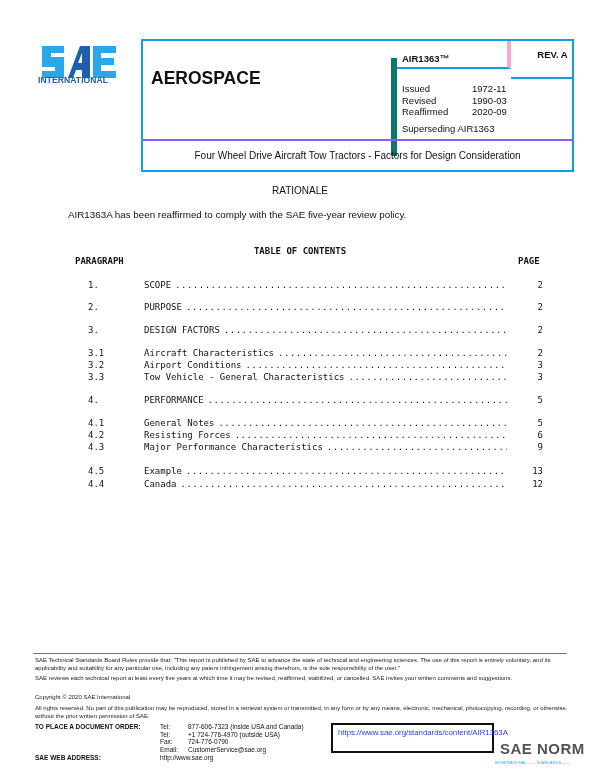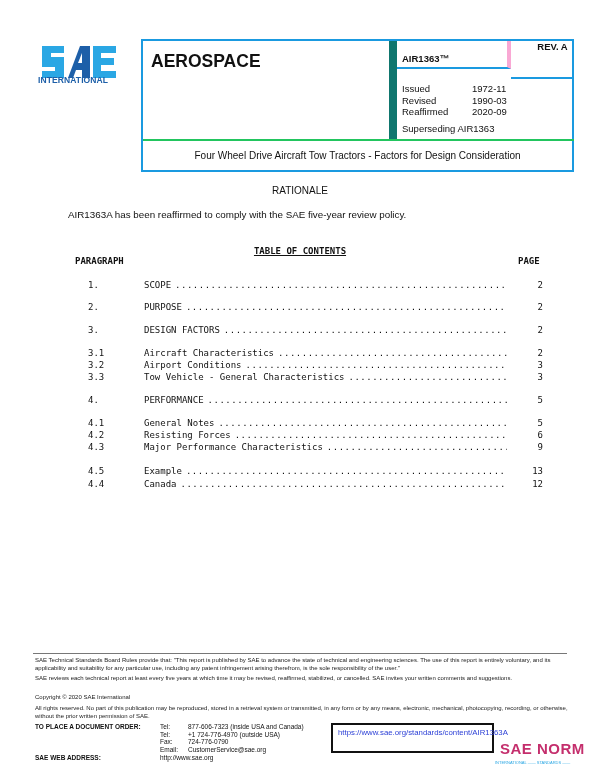--- a/index.html
+++ b/index.html
@@ -3,47 +3,47 @@
 <meta charset="utf-8">
 <style>
   html, body { margin:0; padding:0; background:#ffffff; }
   body { width:600px; height:776px; position:relative; overflow:hidden; font-family:"Liberation Sans", sans-serif; color:#111; }
   .abs { position:absolute; }
   
   .logo { left:38px; top:37px; width:90px; height:50px; }
   .logo-int { left:38px; top:75px; font-size:8.5px; font-weight:bold; color:#1d5fa8; letter-spacing:0.1px; }
   
   .hbox { left:141px; top:39px; width:433px; height:133px; border:2px solid #1a9ae0; box-sizing:border-box; }
-  .hcell-title { left:0; top:0; width:254px; height:98px; border-right:8px solid #0f766e; box-sizing:border-box; }
+  .hcell-title { left:0; top:17px; width:254px; height:98px; border-right:6px solid #0f766e; box-sizing:border-box; }
   .htitle { left:8px; top:10px; font-size:17.5px; font-weight:bold; line-height:20px; }
   .hcell-air { left:254px; top:0; width:114px; height:28px; border-right:4px solid #f9a8d4; border-bottom:2px solid #1a9ae0; box-sizing:border-box; }
   .hcell-rev { left:368px; top:0; width:61px; height:38px; border-bottom:2px solid #1a9ae0; box-sizing:border-box; }
   .hcell-dates { left:254px; top:38px; width:172px; height:60px; }
-  .hrow-sub { left:0; top:98px; width:431px; height:31px; border-top:2px solid #22c55e; box-sizing:border-box; }
+  .hrow-sub { left:0; top:98px; width:431px; height:31px; border-top:2px solid #8b5cf6; box-sizing:border-box; }
   .small { font-size:9.5px; }
   .dates td { padding:0; font-size:9.5px; line-height:11.5px; }
   
   .rationale-h { left:0; width:600px; top:185px; text-align:center; font-size:10px; }
   .rationale-t { left:68px; top:209px; font-size:9.8px; }
   .toc { font-family:"DejaVu Sans Mono", "Liberation Mono", monospace; font-size:9px; color:#111; }
-  .toc-title { left:0; width:600px; top:246px; text-align:center; font-weight:bold;text-decoration:underline; }
+  .toc-title { left:0; width:600px; top:246px; text-align:center; font-weight:bold; }
   .toc-para { left:75px; top:256px; font-weight:bold; }
   .toc-page { left:518px; top:256px; font-weight:bold; }
   .toc-row { left:88px; width:455px; height:12px; display:flex; align-items:baseline; }
   .toc-num { width:56px; flex:none; }
   .toc-label { flex:none; white-space:pre; }
   .toc-dots { flex:1; overflow:hidden; white-space:nowrap; margin:0 4px; letter-spacing:0.5px; }
   .toc-pg { width:32px; text-align:right; flex:none; }
   
   .rule { left:33px; top:653px; width:534px; height:1px; background:#777; }
   .foot { left:35px; width:535px; font-size:6px; line-height:7.5px; color:#222; }
   .order td { font-size:6.5px; padding:0; line-height:7.6px; vertical-align:top; }
   .infobox { left:331px; top:723px; width:163px; height:30px; border:2px solid #111; box-sizing:border-box; padding:3px 5px; font-size:8px; }
   .infobox a { color:#2b3fd6; text-decoration:none; font-size:7.8px; }
-  .wm { left:500px; top:740px; font-size:15px; font-weight:bold; color:#be185d; opacity:0.9; letter-spacing:0.5px; }
+  .wm { left:500px; top:740px; font-size:15px; font-weight:bold; color:#404040; opacity:0.9; letter-spacing:0.5px; }
   .wm-sub { left:495px; top:760px; font-size:4px; color:#2aa7e4; }
 </style>
 </head>
 <body>
 
 <svg class="abs logo" viewBox="0 0 90 40" width="90" height="40">
   <path d="M4 4 H26 V11 H13 V15 H26 V36 H4 V29 H17 V25 H4 Z" fill="#2aa7e4"></path>
   <path d="M30 36 L42 4 H52 L52 36 H44 V28 H38 L35 36 Z M40 21 H44 V11 Z" fill="#1d5fa8"></path>
   <path d="M55 4 H78 V11 H63 V16 H76 V23 H63 V29 H78 V36 H55 Z" fill="#2aa7e4"></path>
 </svg>
@@ -52,21 +52,21 @@
 <div class="abs hbox">
   <div class="abs hcell-title">
     <div class="abs htitle">
       <div>AEROSPACE</div>
     </div>
   </div>
   <div class="abs hcell-air">
     <div class="abs small" style="left:5px; top:12px; font-weight:bold;">AIR1363™</div>
   </div>
   <div class="abs hcell-rev">
-    <div class="abs small" style="left:0; width:83px; text-align:center; top:0; font-weight:bold;">REV. A</div>
+    <div class="abs small" style="left:0; width:83px; text-align:center; top:8px; font-weight:bold;">REV. A</div>
   </div>
   <div class="abs hcell-dates">
     <table class="abs dates" style="left:5px; top:4px; border-collapse:collapse;">
       <tbody>
           <tr>
             <td style="width:70px;">Issued</td>
             <td>1972-11</td>
           </tr>
       <tr>
             <td>Revised</td>

